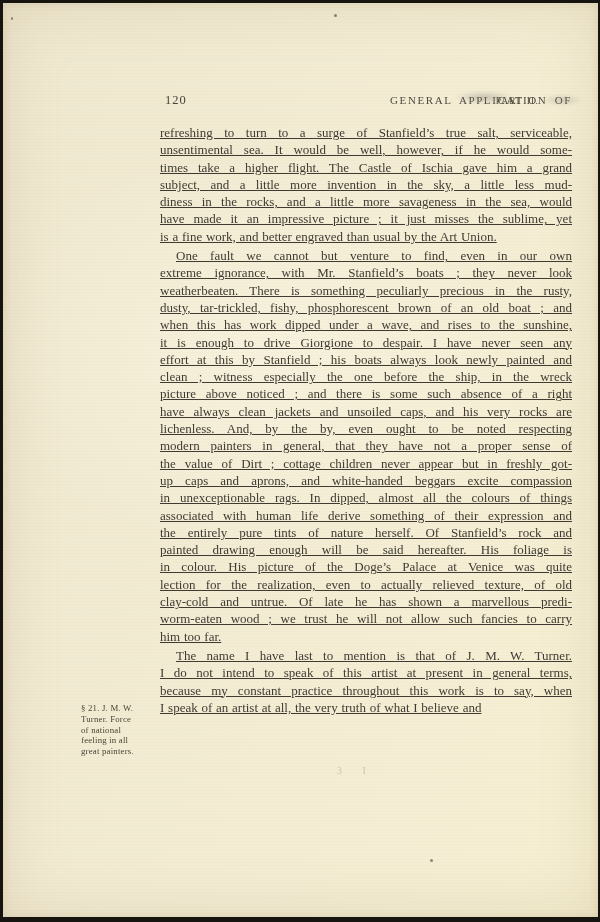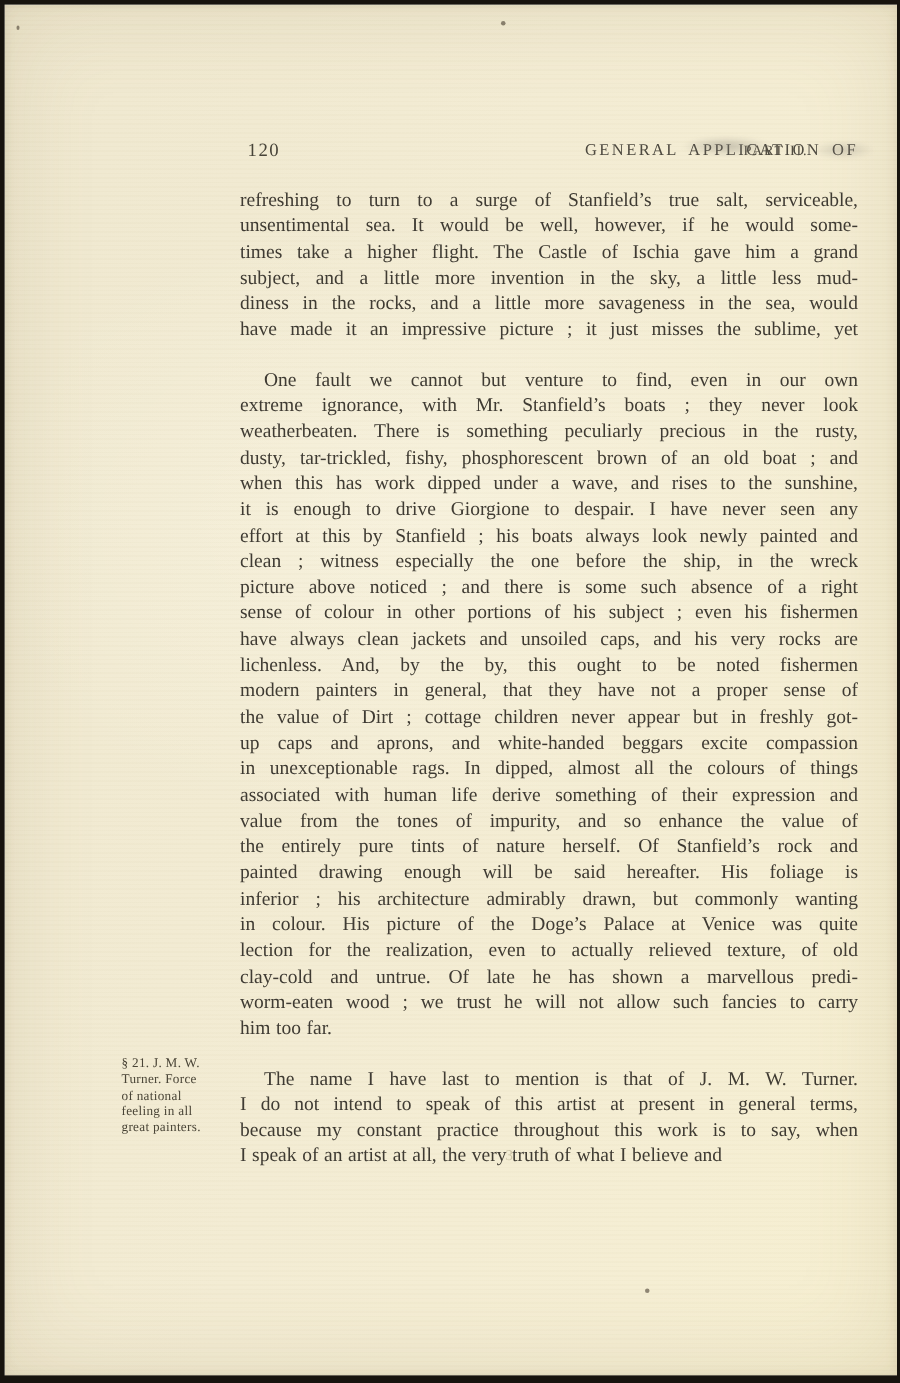--- a/index.html
+++ b/index.html
@@ -36,23 +36,23 @@
   .smudge.a { left:452px; top:88px; width:58px; height:13px;
     background: radial-gradient(ellipse at center, rgba(125,122,115,0.40), rgba(125,122,115,0) 72%); }
   .smudge.b { left:538px; top:91px; width:42px; height:12px;
     background: radial-gradient(ellipse at center, rgba(130,126,118,0.30), rgba(130,126,118,0) 70%); }
 
   .speck { position:absolute; border-radius:50%; background:rgba(58,48,36,0.55); }
   .speck.s1 { left:8px;  top:14px;  width:2px; height:3px; }
   .speck.s2 { left:331px; top:11px; width:3px; height:3px; background:rgba(70,60,45,0.6); }
   .speck.s3 { left:427px; top:856px; width:3px; height:3px; }
 
-  .body-text { position:absolute; left:157px; top:121px; width:412px; }
+  .body-text { position:absolute; left:157px; top:121px; width:412px;text-decoration:underline; }
   .para { margin:0; }
-  .para + .para { margin-top:16px; }
+  .para + .para { margin-top:2px; }
   .jline {
     font-size:13px; line-height:17.3px; height:17.3px;
     text-align: justify; text-align-last: justify; text-justify: inter-word;
     word-spacing:0.5px; white-space:nowrap; overflow:hidden;
   }
   .jline.last { text-align-last:left; }
   .jline.indent { text-indent:16px; }
 
   .margin-note {
     position:absolute; left:78px; top:700px; width:76px;
@@ -90,43 +90,41 @@
     </div>
 
   <div class="body-text">
       <div class="para">
         <div class="jline">refreshing to turn to a surge of Stanfield’s true salt, serviceable,</div>
         <div class="jline">unsentimental sea.  It would be well, however, if he would some-</div>
         <div class="jline">times take a higher flight.  The Castle of Ischia gave him a grand</div>
         <div class="jline">subject, and a little more invention in the sky, a little less mud-</div>
         <div class="jline">diness in the rocks, and a little more savageness in the sea, would</div>
         <div class="jline">have made it an impressive picture ; it just misses the sublime, yet</div>
+        <div class="jline last">is a fine work, and better engraved than usual by the Art Union.</div>
       </div>
       <div class="para">
         <div class="jline indent">One fault we cannot but venture to find, even in our own</div>
         <div class="jline">extreme ignorance, with Mr. Stanfield’s boats ; they never look</div>
         <div class="jline">weatherbeaten.  There is something peculiarly precious in the rusty,</div>
         <div class="jline">dusty, tar-trickled, fishy, phosphorescent brown of an old boat ; and</div>
         <div class="jline">when this has work dipped under a wave, and rises to the sunshine,</div>
         <div class="jline">it is enough to drive Giorgione to despair.  I have never seen any</div>
         <div class="jline">effort at this by Stanfield ; his boats always look newly painted and</div>
         <div class="jline">clean ; witness especially the one before the ship, in the wreck</div>
         <div class="jline">picture above noticed ; and there is some such absence of a right</div>
-        <div class="jline">sense of colour in other portions of his subject ; even his fishermen</div>
         <div class="jline">have always clean jackets and unsoiled caps, and his very rocks are</div>
-        <div class="jline">lichenless.  And, by the by, this ought to be noted fishermen</div>
+        <div class="jline">lichenless.  And, by the by, even ought to be noted respecting</div>
         <div class="jline">modern painters in general, that they have not a proper sense of</div>
         <div class="jline">the value of Dirt ; cottage children never appear but in freshly got-</div>
         <div class="jline">up caps and aprons, and white-handed beggars excite compassion</div>
         <div class="jline">in unexceptionable rags.  In dipped, almost all the colours of things</div>
         <div class="jline">associated with human life derive something of their expression and</div>
-        <div class="jline">value from the tones of impurity, and so enhance the value of</div>
         <div class="jline">the entirely pure tints of nature herself.  Of Stanfield’s rock and</div>
         <div class="jline">painted drawing enough will be said hereafter.  His foliage is</div>
-        <div class="jline">inferior ; his architecture admirably drawn, but commonly wanting</div>
         <div class="jline">in colour.  His picture of the Doge’s Palace at Venice was quite</div>
         <div class="jline">lection for the realization, even to actually relieved texture, of old</div>
         <div class="jline">clay-cold and untrue.  Of late he has shown a marvellous predi-</div>
         <div class="jline">worm-eaten wood ; we trust he will not allow such fancies to carry</div>
         <div class="jline last">him too far.</div>
       </div>
       <div class="para">
         <div class="jline indent">The name I have last to mention is that of J. M. W. Turner.</div>
         <div class="jline">I do not intend to speak of this artist at present in general terms,</div>
         <div class="jline">because my constant practice throughout this work is to say, when</div>

